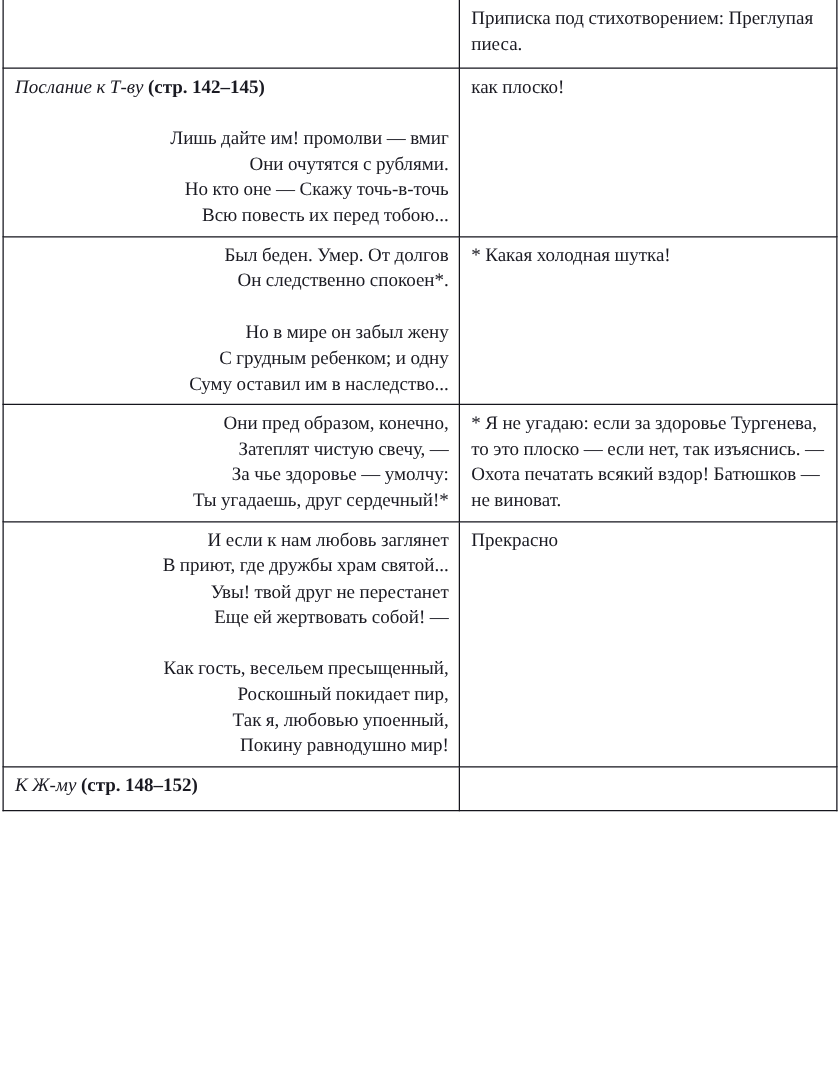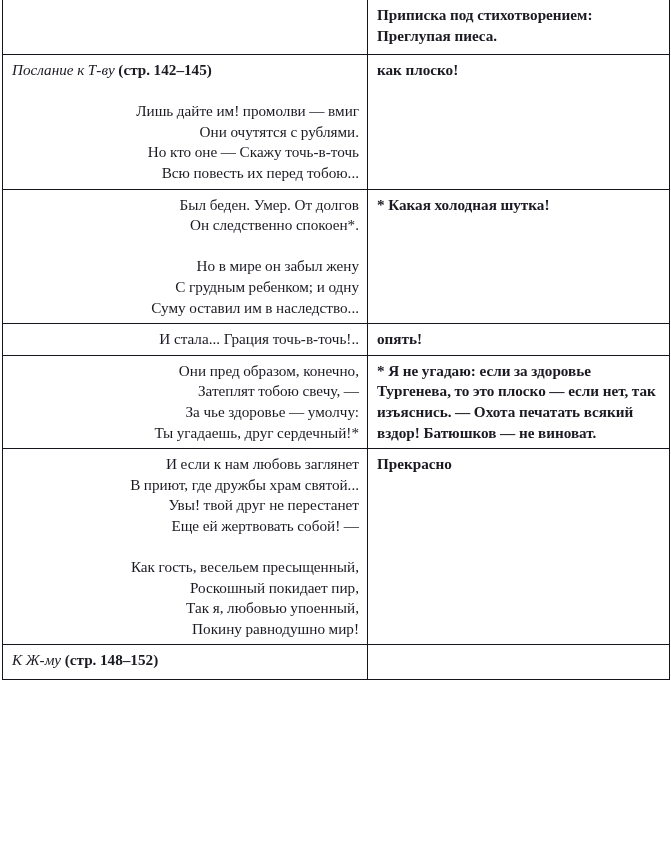--- a/index.html
+++ b/index.html
@@ -47,21 +47,21 @@
   .line { display: block; white-space: pre-wrap; text-align: right; }
   .line.blank { height: 1.355em; }
   .title-line {
     display: block;
     font-style: italic;
   }
   .title-line .upright {
     font-style: normal;
     font-weight: bold;
   }
-  .note-text { display: block; font-weight: bold; }
+  .note-text { display: block; }
 </style>
 </head>
 <body>
 
 <table id="comparison-table">
   <colgroup>
     <col class="col-poem">
     <col class="col-note">
   </colgroup>
   <tbody>
@@ -96,33 +96,25 @@
         <span class="line">С грудным ребенком; и одну</span>
         <span class="line">Суму оставил им в наследство...</span>
       </td>
       <td class="cell-note">
         <span class="note-text">* Какая холодная шутка!</span>
       </td>
     </tr>
 
 
 
-    <tr>
-      <td class="cell-poem">
-        <span class="line">И стала... Грация точь-в-точь!..</span>
-      </td>
-      <td class="cell-note">
-        <span class="note-text">опять!</span>
-      </td>
-    </tr>
 
     <tr>
       <td class="cell-poem">
         <span class="line">Они пред образом, конечно,</span>
-        <span class="line">Затеплят тобою свечу, —</span>
+        <span class="line">Затеплят чистую свечу, —</span>
         <span class="line">За чье здоровье — умолчу:</span>
         <span class="line">Ты угадаешь, друг сердечный!*</span>
       </td>
       <td class="cell-note note-top">
         <span class="note-text">* Я не угадаю: если за здоровье Тургенева, то это плоско — если нет, так изъяснись. — Охота печатать всякий вздор! Батюшков — не виноват.</span>
       </td>
     </tr>
 
 
     <tr>

